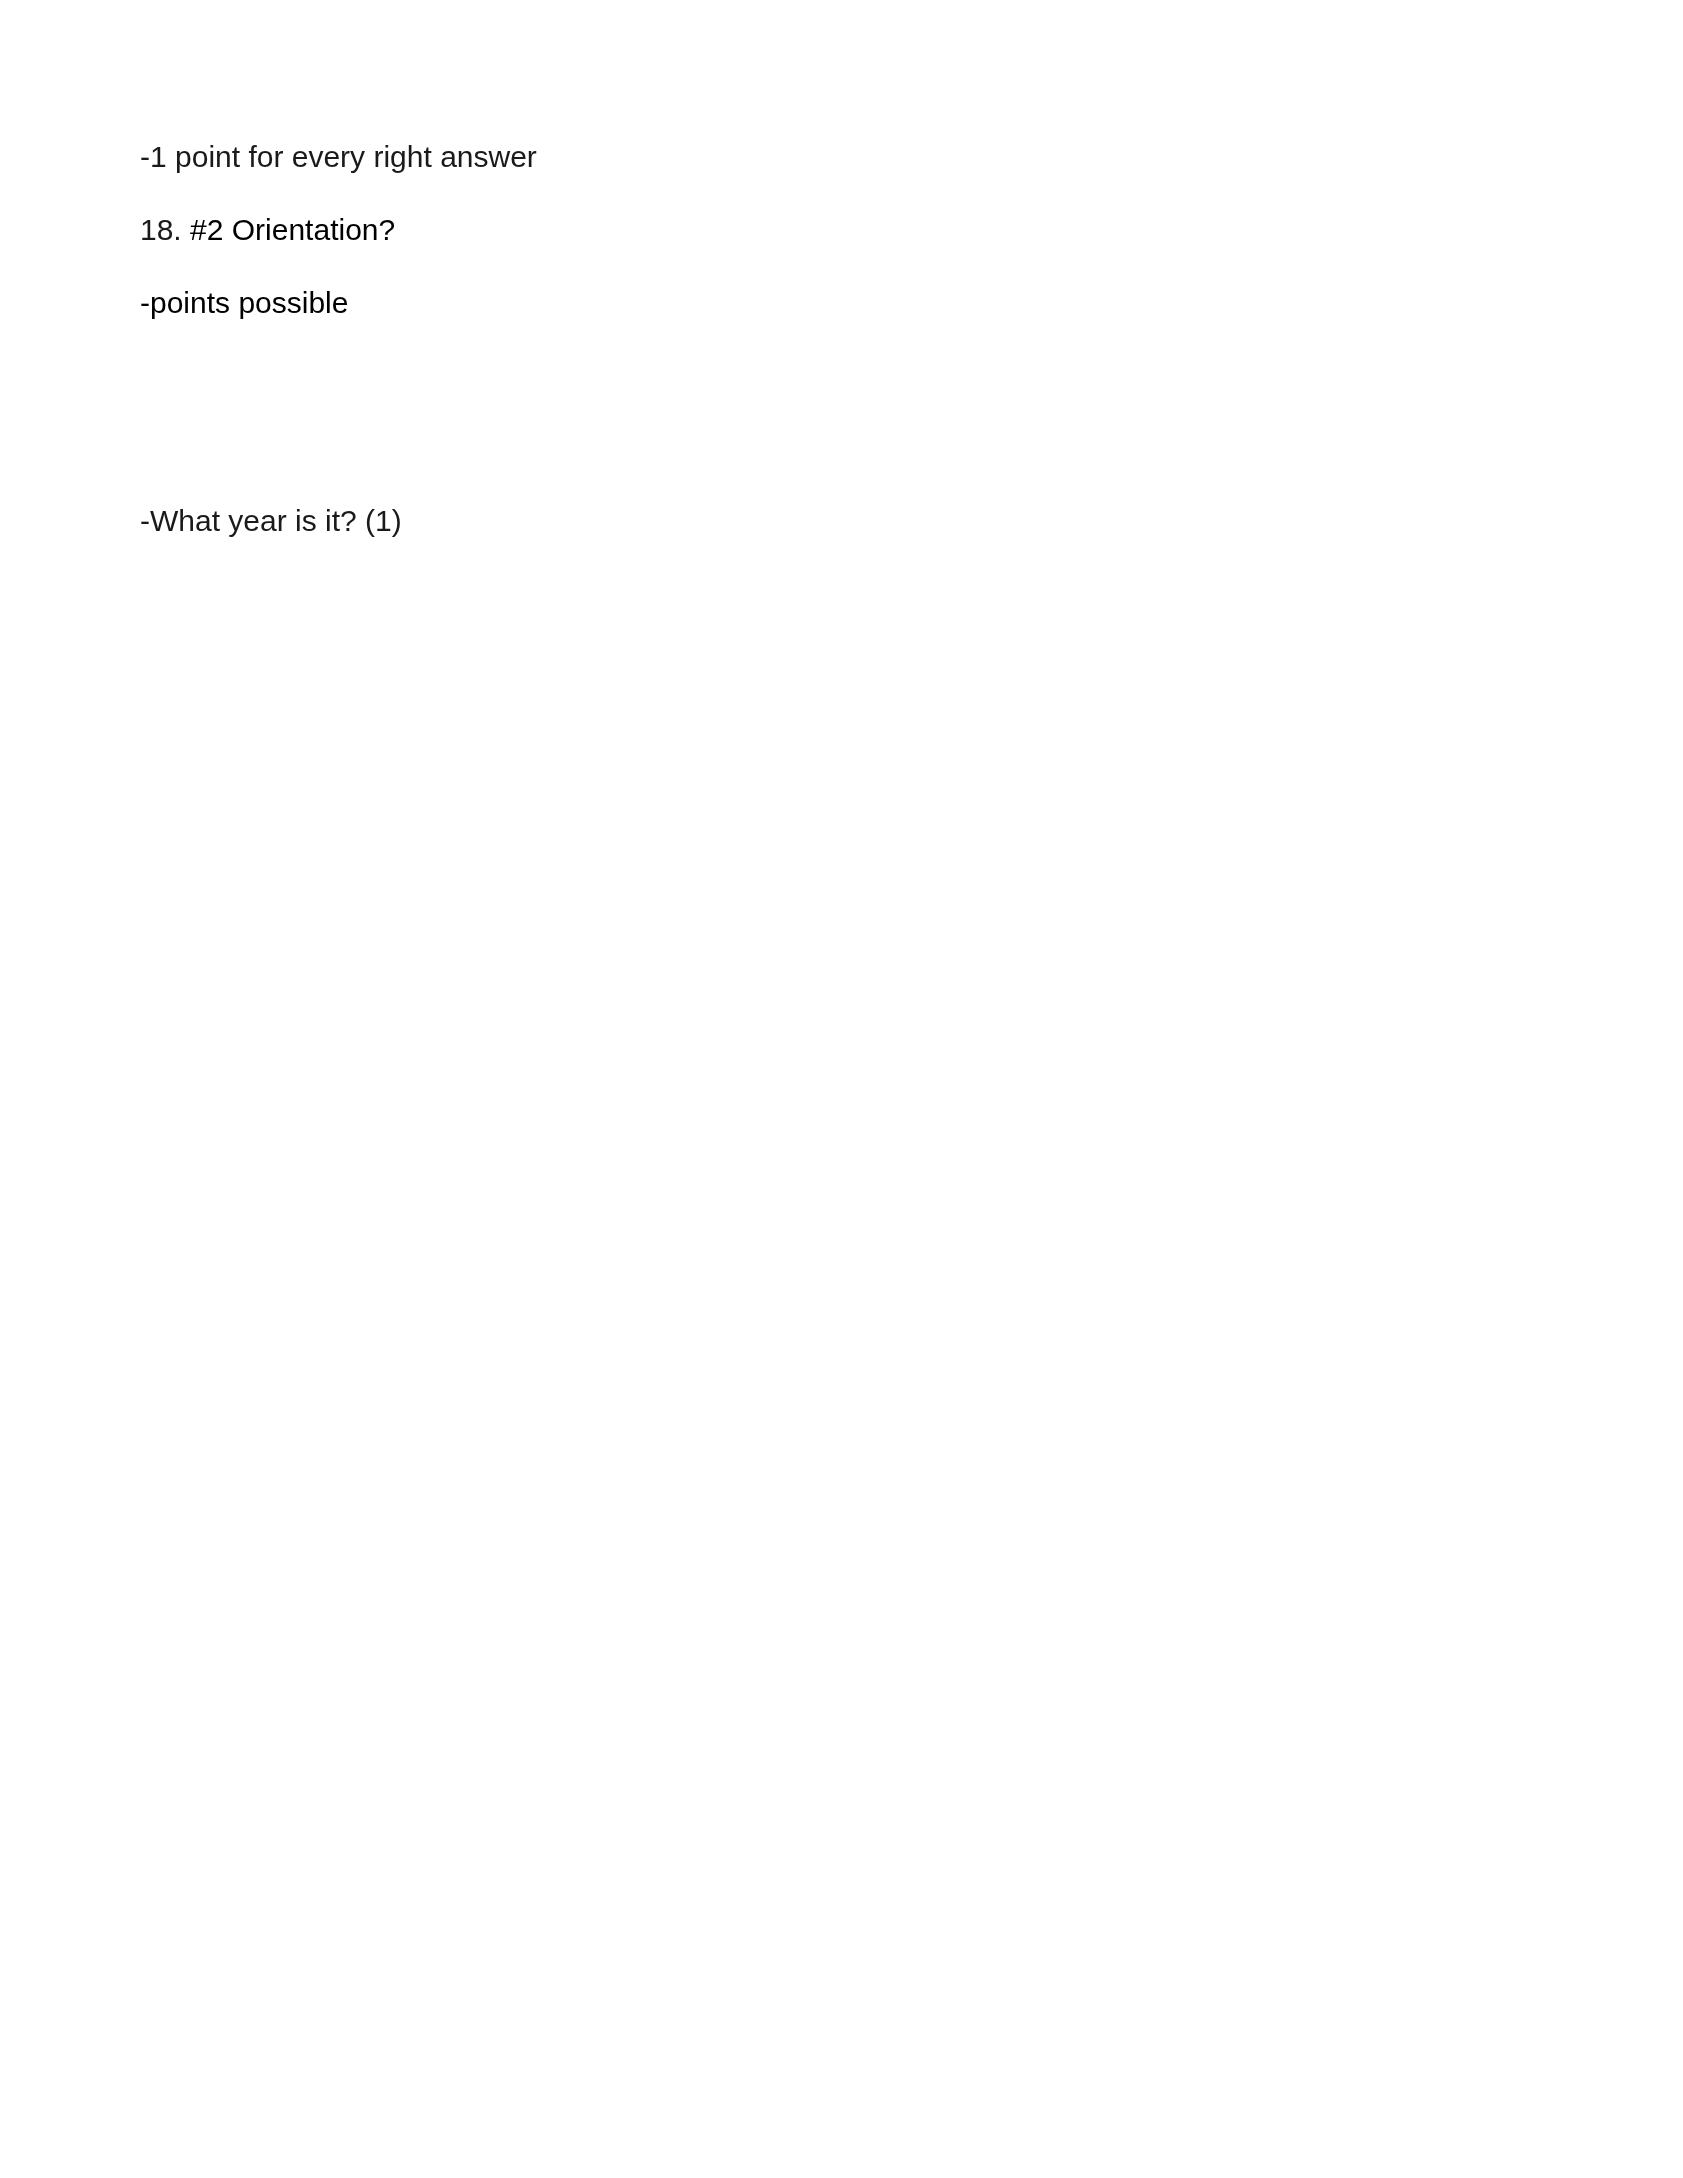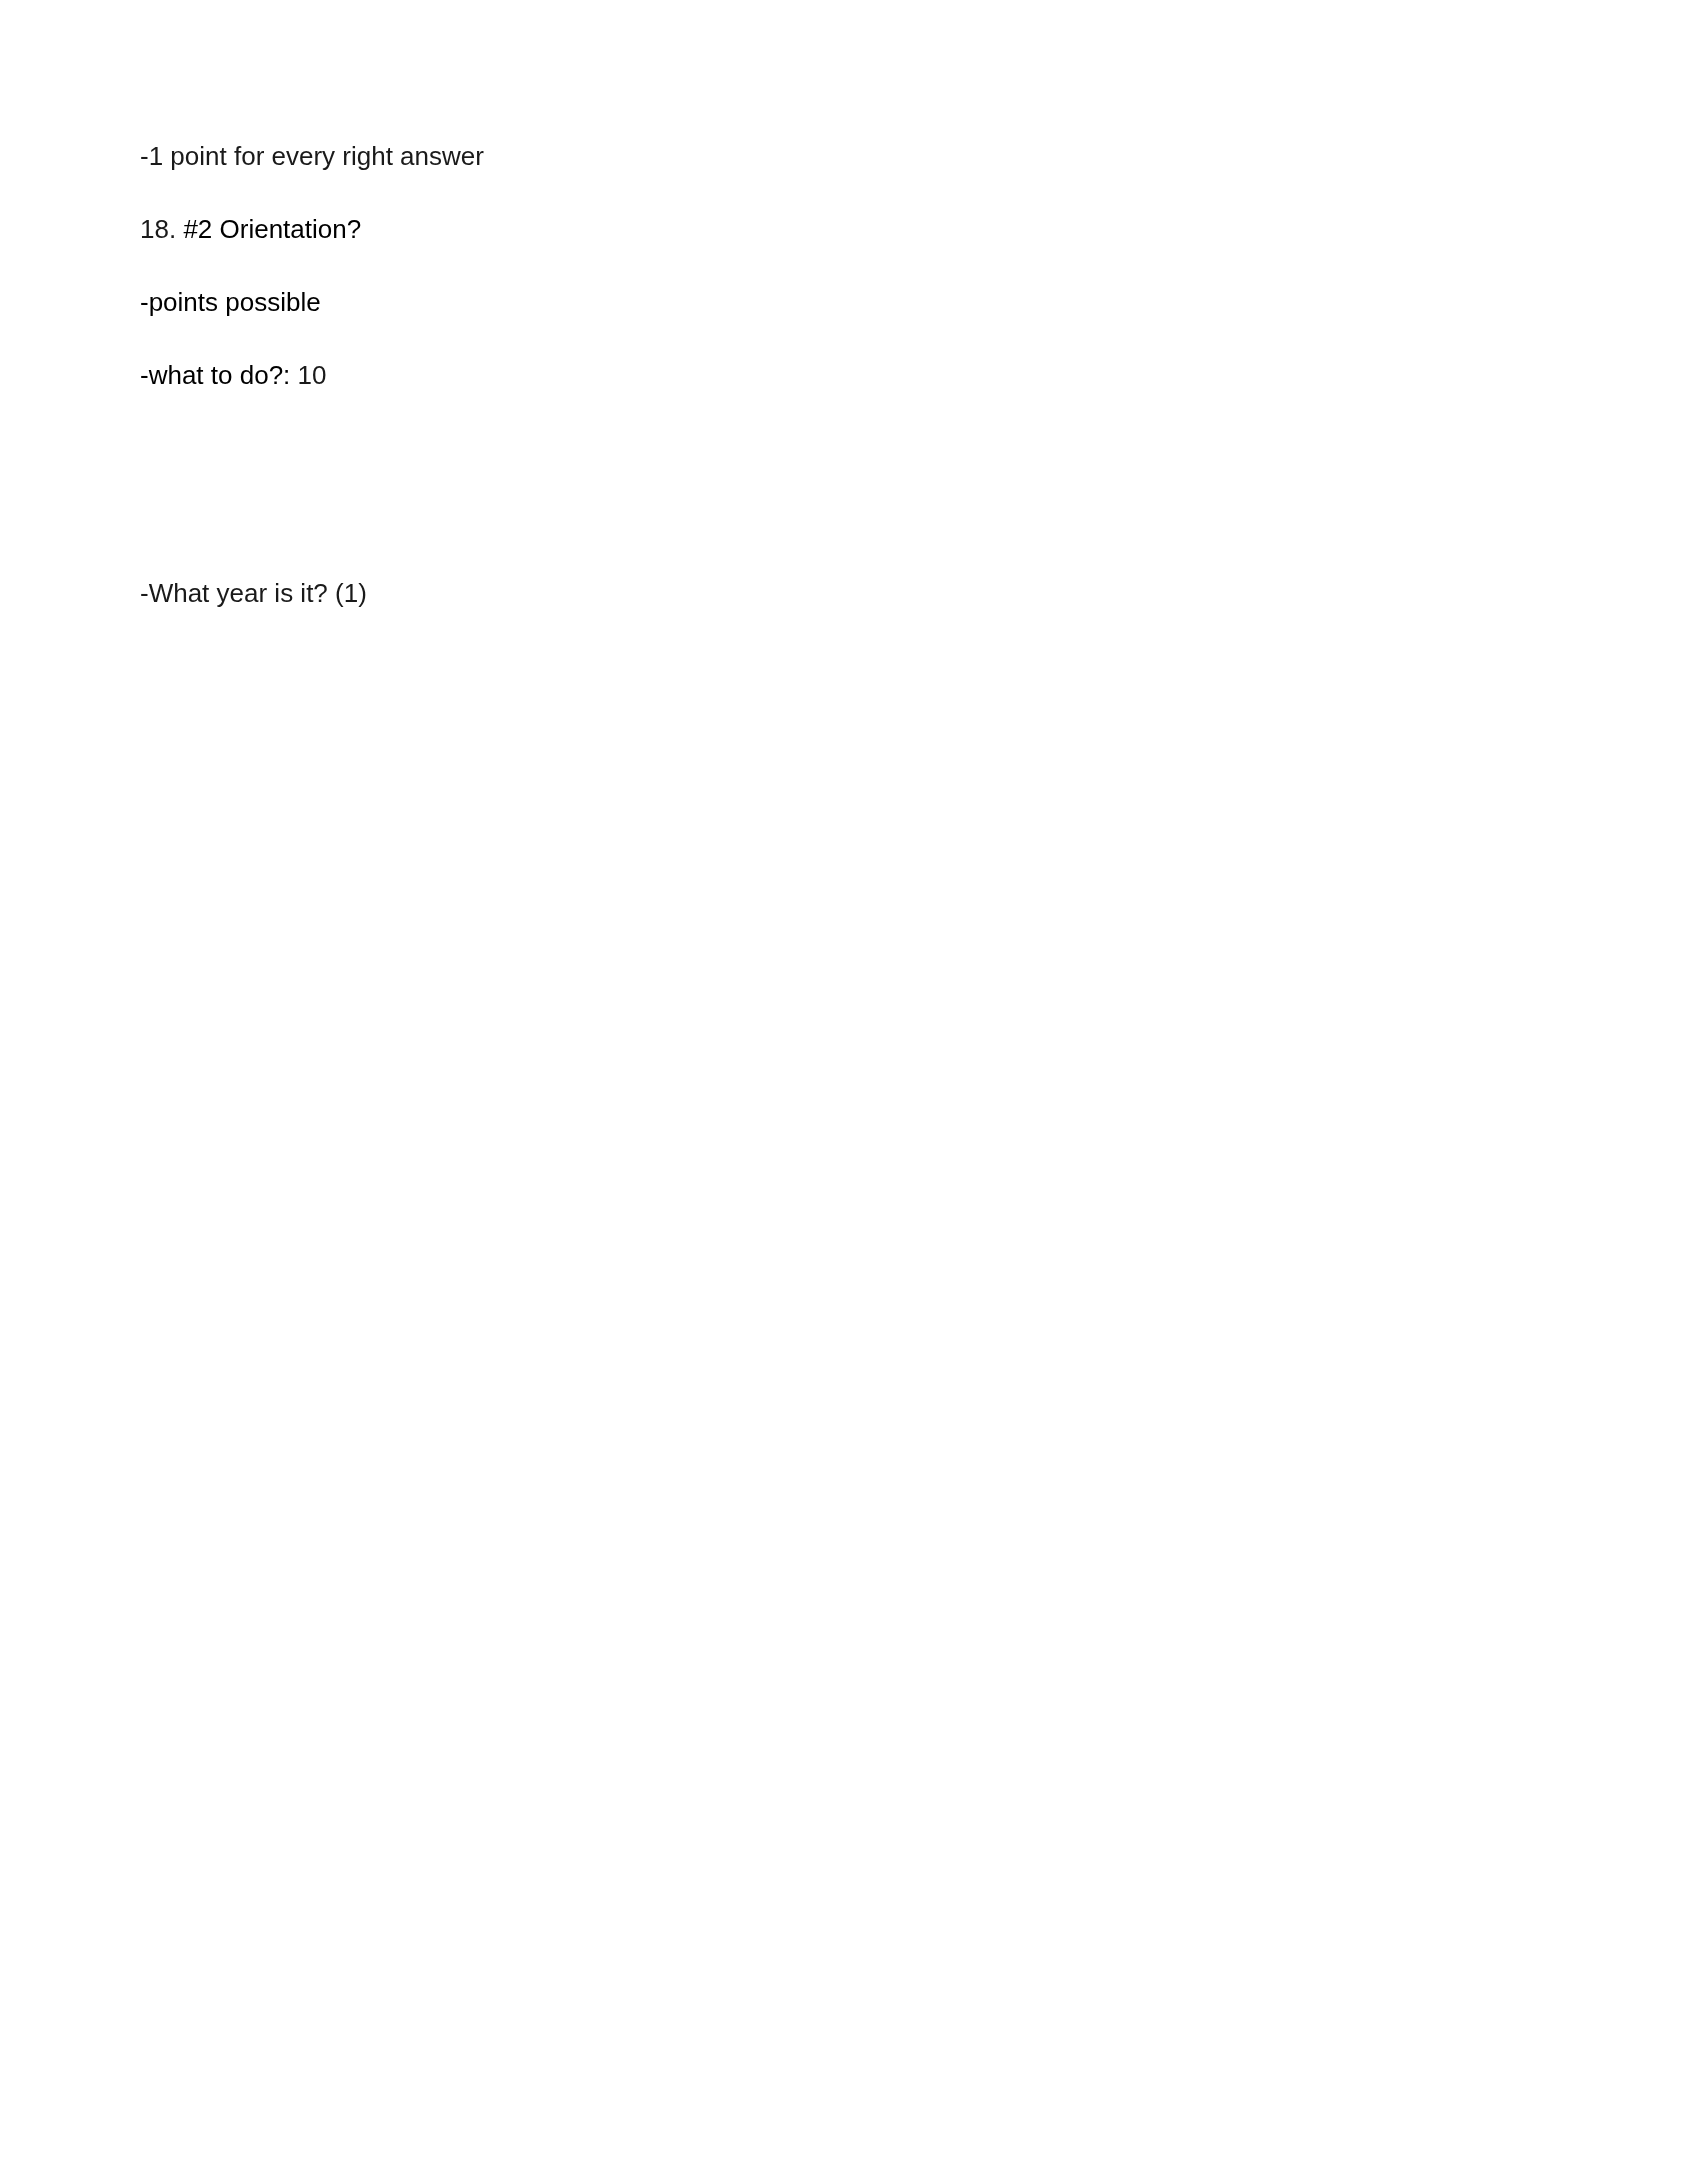--- a/index.html
+++ b/index.html
@@ -14,21 +14,21 @@
     font-family: "Liberation Sans", sans-serif;
     color: #1a1a1a;
   }
   .page {
     position: absolute;
     top: 142px;
     left: 140px;
     right: 119px;
   }
   .doc-line {
-    font-size: 26px;
+    font-size: 30px;
     line-height: 29px;
     margin: 0 0 44px 0;
     font-weight: 400;
     color: #1a1a1a;
     white-space: pre-wrap;
   }
   .doc-line .bold {
     font-weight: 400;
     color: #000000;
   }
@@ -40,21 +40,20 @@
 <body>
 
 <div class="page">
 
   <p class="doc-line"><span>-1 point for every right answer</span></p>
 
   <p class="doc-line"><span>18. </span><span class="bold">#2 Orientation?</span></p>
 
   <p class="doc-line"><span class="bold">-points possible</span></p>
 
-  <p class="doc-line"><span class="bold">-what to do?: </span><span>10</span></p>
 
   <div class="section-gap"></div>
 
 
   <p class="doc-line"><span>-What year is it? (1)</span></p>
 
 
 
 </div>
 

